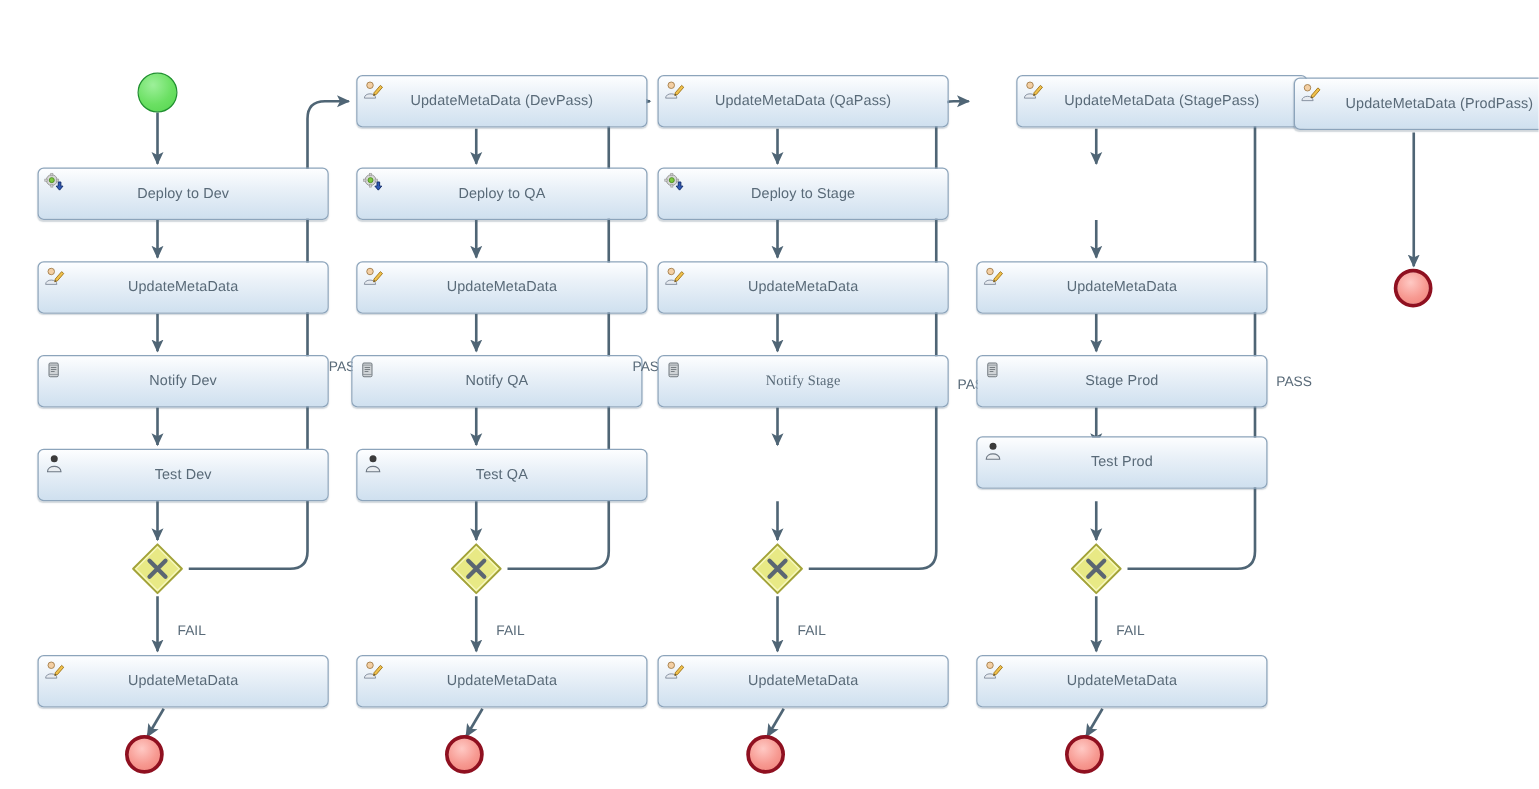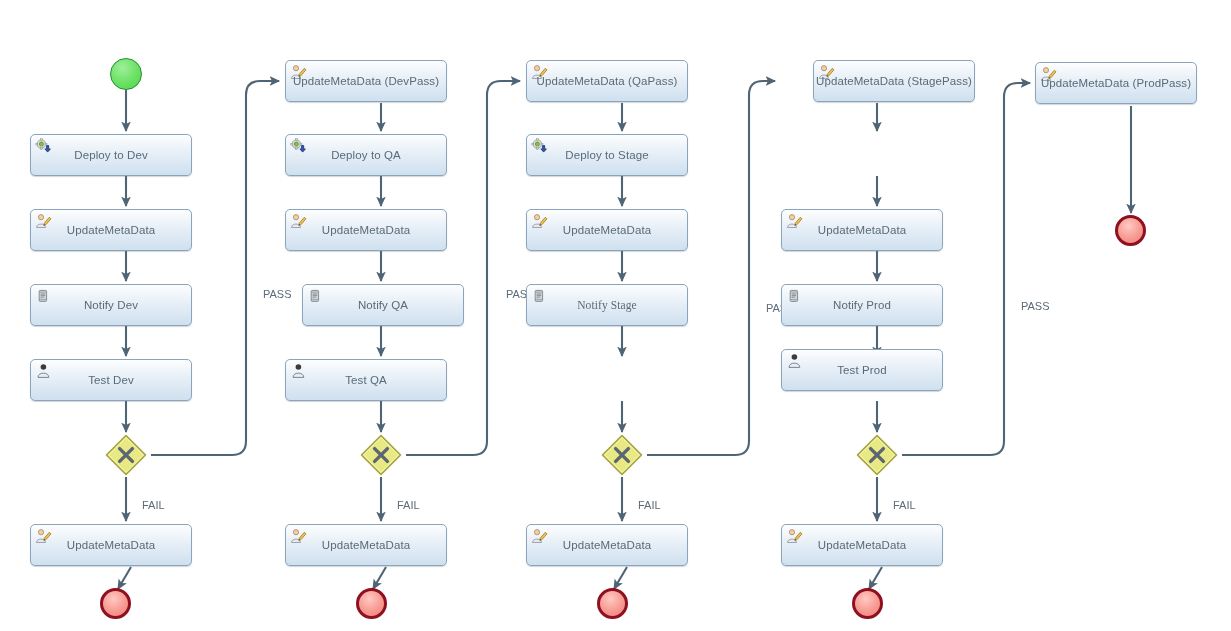--- a/index.html
+++ b/index.html
@@ -19,21 +19,21 @@
     position: absolute;
     left: 0;
     top: 0;
     width: 1231px;
     height: 631px;
     pointer-events: none;
   }
   .task {
     position: absolute;
     box-sizing: border-box;
-    width: 162px;
+    width: 233px;
     height: 42px;
     border: 1px solid #8ca4bb;
     border-radius: 5px;
     background: linear-gradient(to bottom, #fdfeff 0%, #eaf1f8 38%, #cfe0ef 100%);
     box-shadow: 0 1px 1px rgba(90,110,130,0.28);
   }
   .task-label {
     position: absolute;
     left: 0;
     right: 0;
@@ -246,21 +246,21 @@
       <svg viewBox="0 0 17 17" width="17" height="17">
         <circle cx="6" cy="4.2" r="2.6" fill="#f3cfa4" stroke="#a07a46" stroke-width="0.7"></circle>
         <path d="M1.5 14.5 C1.5 9.9 10.5 9.9 10.5 14.5 Z" fill="#e6eaf0" stroke="#7d8898" stroke-width="0.7"></path>
         <path d="M9.2 10.2 L14.3 4.3 L16 5.8 L10.9 11.7 L8.8 12.4 Z" fill="#f0c14b" stroke="#9b6f14" stroke-width="0.7" stroke-linejoin="round"></path>
         <path d="M8.8 12.4 L10.2 11.9 L9.4 10.9 Z" fill="#4a4a4a"></path>
       </svg>
     </span>
     <span class="task-label">UpdateMetaData</span>
   </div>
 
-  <div class="task" style="left:302px; top:284px;">
+  <div class="task" style="left:281px; top:284px;">
     <span class="task-icon">
       <svg viewBox="0 0 17 17" width="17" height="17">
         <rect x="4.2" y="2.4" width="7.4" height="11" rx="1" fill="#cfd3d6" stroke="#71797f" stroke-width="0.8"></rect>
         <path d="M4.2 4.1 h7.4 M4.2 11.6 h7.4" stroke="#8d949a" stroke-width="0.7"></path>
         <path d="M5.7 6 h4.4 M5.7 7.6 h4.4 M5.7 9.2 h3" stroke="#6d7479" stroke-width="0.7"></path>
       </svg>
     </span>
     <span class="task-label">Notify QA</span>
   </div>
 
@@ -401,21 +401,21 @@
   </div>
 
   <div class="task" style="left:781px; top:284px;">
     <span class="task-icon">
       <svg viewBox="0 0 17 17" width="17" height="17">
         <rect x="4.2" y="2.4" width="7.4" height="11" rx="1" fill="#cfd3d6" stroke="#71797f" stroke-width="0.8"></rect>
         <path d="M4.2 4.1 h7.4 M4.2 11.6 h7.4" stroke="#8d949a" stroke-width="0.7"></path>
         <path d="M5.7 6 h4.4 M5.7 7.6 h4.4 M5.7 9.2 h3" stroke="#6d7479" stroke-width="0.7"></path>
       </svg>
     </span>
-    <span class="task-label">Notify Prod</span>
+    <span class="task-label">Stage Prod</span>
   </div>
 
   <div class="task" style="left:781px; top:349px;">
     <span class="task-icon">
       <svg viewBox="0 0 17 17" width="17" height="17">
         <circle cx="8.4" cy="4" r="2.8" fill="#3b3b3b"></circle>
         <path d="M3 14.4 C3 8.7 13.8 8.7 13.8 14.4 Z" fill="#e9edf1" stroke="#6e7884" stroke-width="0.9"></path>
       </svg>
     </span>
     <span class="task-label">Test Prod</span>

